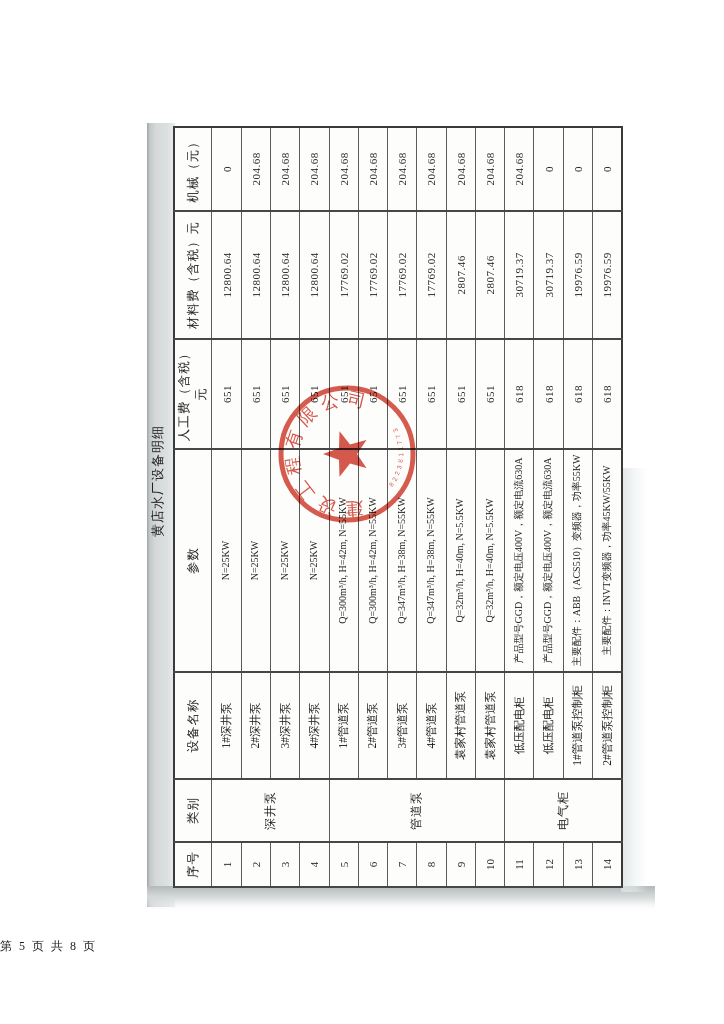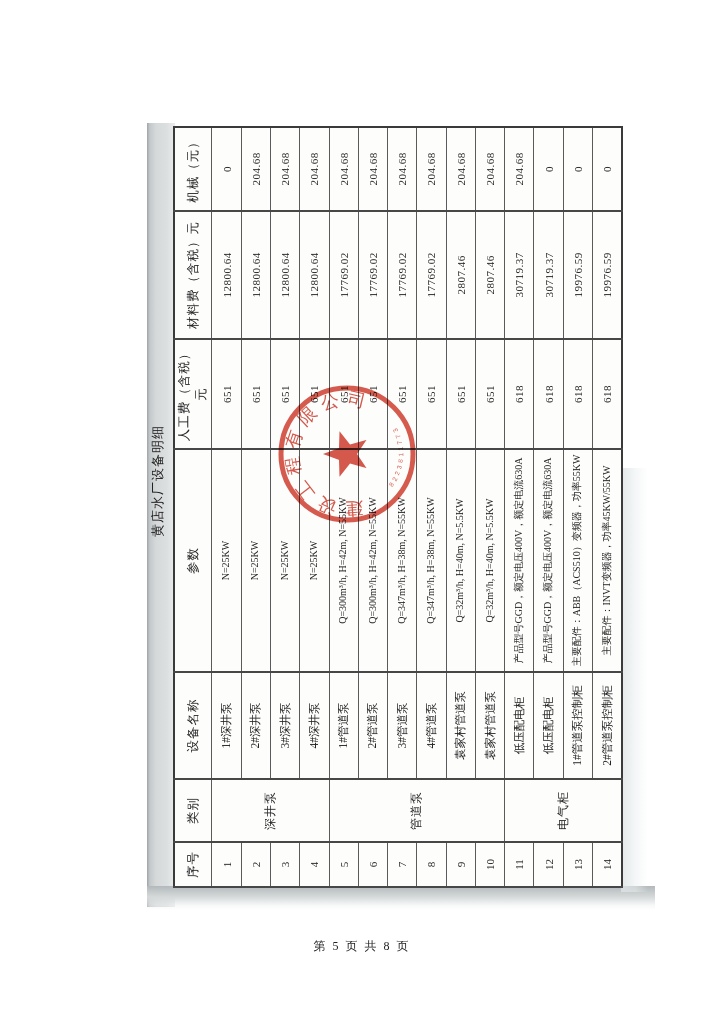--- a/index.html
+++ b/index.html
@@ -32,21 +32,21 @@
   .c-cat{font-size:12px;letter-spacing:1px;}
   .c-name{font-size:11.5px;}
   .c-par{font-size:10px;line-height:1.28;}
   .c-num{font-size:11px;letter-spacing:.5px;}
 
   
   #seal{position:absolute;left:361px;top:101px;width:146px;height:146px;
     mix-blend-mode:multiply;opacity:.92;}
   #seal svg{display:block;}
 
-  #footer{position:absolute;left:0;top:938px;width:724px;text-align:center;
+  #footer{position:absolute;left:0;top:938px;width:724px;text-align:left;
     font-size:12px;letter-spacing:2px;color:#222;}
 </style>
 </head>
 <body>
 
 <div id="page">
 
   <div id="left-strip"></div>
   <div id="bottom-shadow"></div>
   <div id="right-shadow"></div>

